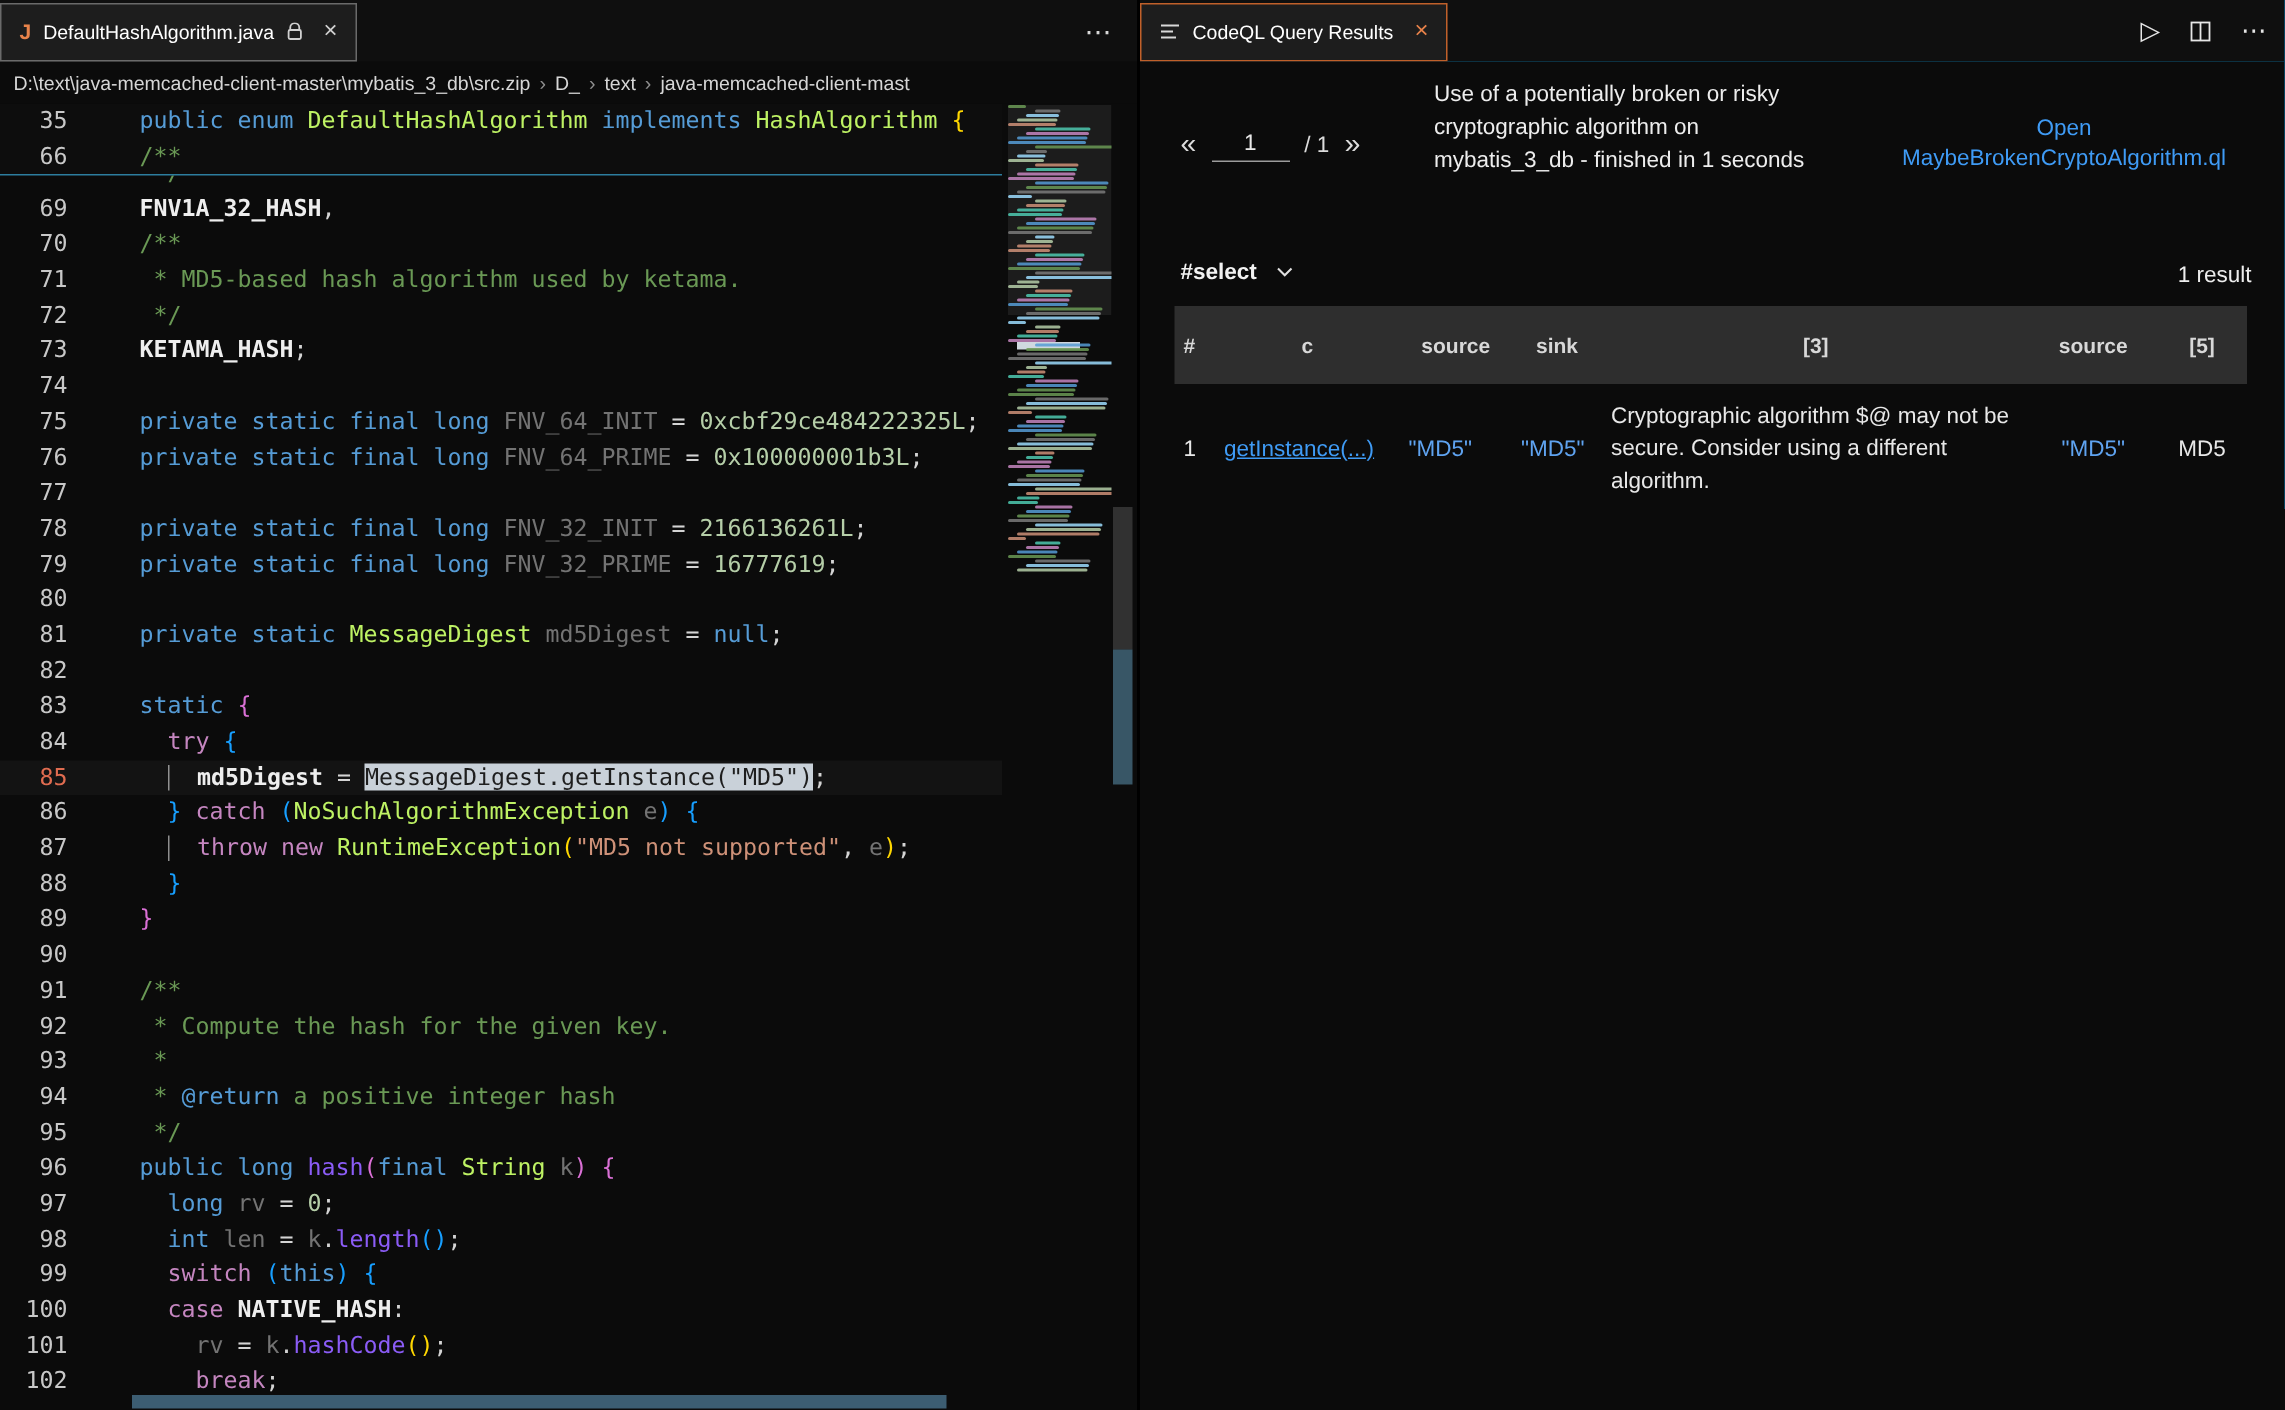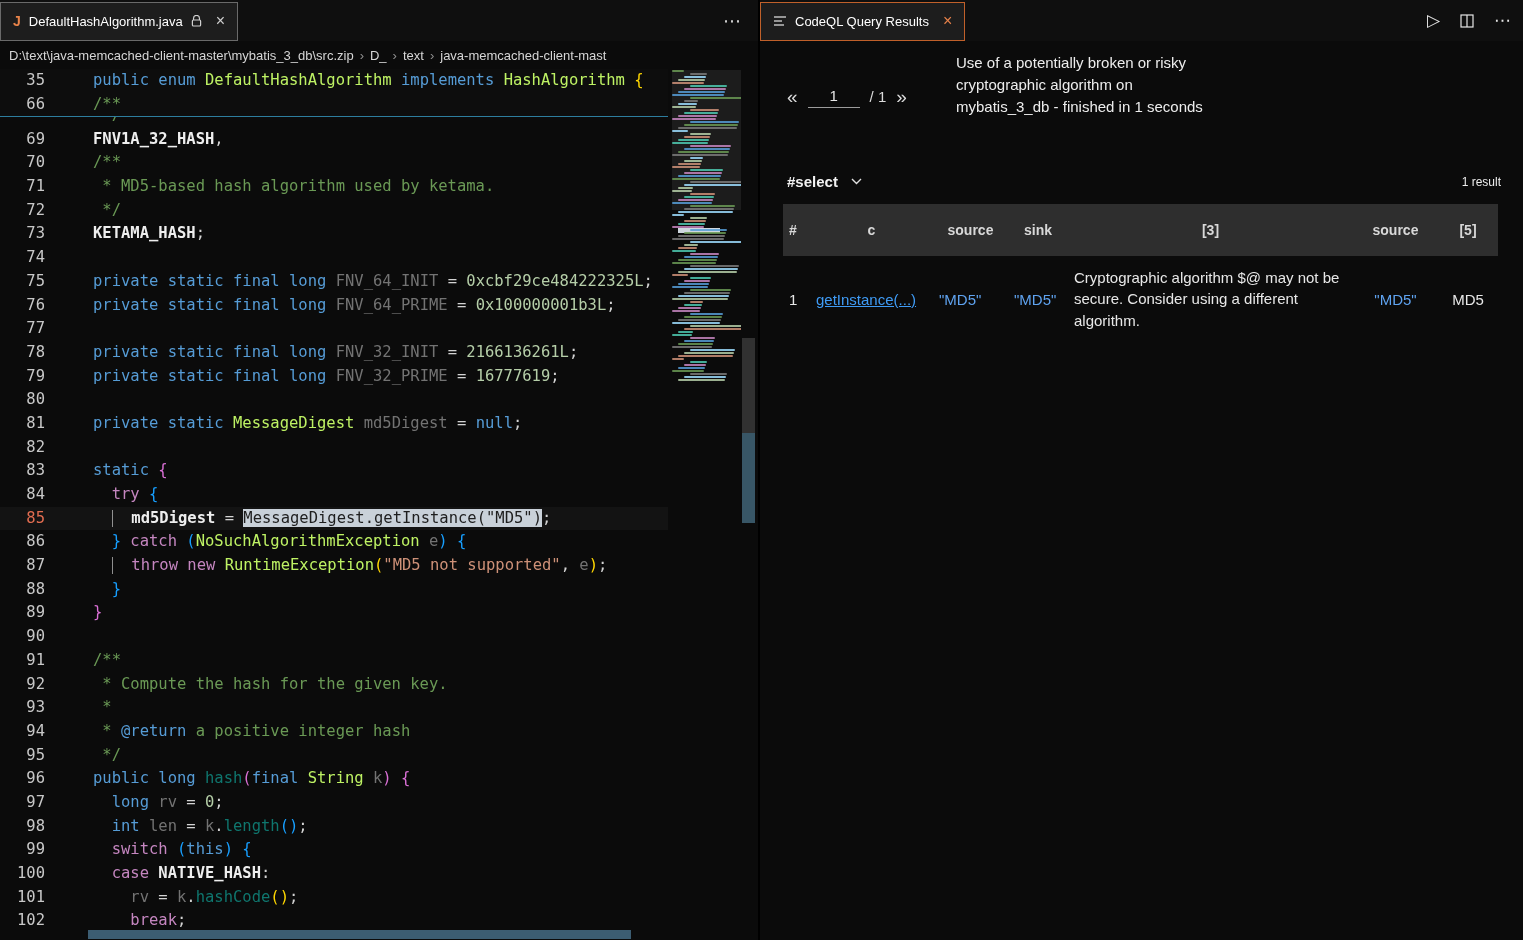--- a/index.html
+++ b/index.html
@@ -44,21 +44,21 @@
   .cl.partial { margin-top:-14px; }
   .cl.cur { background:rgba(130,130,130,0.07); }
   .ln { display:inline-block; width:45px; text-align:right; color:#c8c8c8; }
   .cl.cur .ln { color:#e06c50; }
   .lc { margin-left:48px; }
 
   .tk-kw   { color:#569cd6; }
   .tk-ctrl { color:#c586c0; }
   .tk-type { color:#bef264; }
   .tk-var  { color:#737373; }
-  .tk-fn   { color:#0f766e; }
+  .tk-fn   { color:#8b5cf6; }
   .tk-str  { color:#ce9178; }
   .tk-num  { color:#b5cea8; }
   .tk-cm   { color:#6a9955; }
   .tk-cmtag{ color:#569cd6; }
   .tk-d    { color:#d4d4d4; }
   .tk-w    { color:#eeeeee; font-weight:700; }
   .tk-b1   { color:#ffd700; }
   .tk-b2   { color:#da70d6; }
   .tk-b3   { color:#179fff; }
   .tk-sel  { background:#c9d1d9; color:#1e1e1e; }
@@ -88,21 +88,21 @@
     background:transparent; color:#e8e8e8; font-size:15px; padding:2px 0 3px 0; font-family:"Liberation Sans",sans-serif; outline:none; }
 
   .desc { position:absolute; left:196px; top:11px; width:312px; color:#ededed; font-size:15px; line-height:22px; }
   .desc span { display:block; }
   .open-link { position:absolute; right:21px; top:35px; width:252px; text-align:center;
     color:#3f9bf5; font-size:15px; line-height:20px; cursor:pointer; }
   .open-link span { display:block; }
 
   .hash-select { position:absolute; left:27px; top:132px; display:flex; align-items:center; gap:13px;
     color:#f2f2f2; font-size:15px; font-weight:700; cursor:pointer; }
-  .result-count { position:absolute; right:22px; top:134px; color:#ededed; font-size:12px;margin-left:48px; }
+  .result-count { position:absolute; right:22px; top:134px; color:#ededed; font-size:15px;margin-left:48px; }
 
   .rtable { position:absolute; left:23px; top:163px; width:715px; }
   .thead, .trow { display:grid; grid-template-columns:27px 123px 75px 60px 285px 85px 60px; }
   .thead { background:#2e2e2e; height:52px; align-items:center; color:#d8d8d8; font-size:14px; font-weight:700; }
   .th { text-align:center; }
   .th.first { text-align:left; padding-left:6px; }
   .trow { min-height:86px; align-items:center; color:#e8e8e8; font-size:15px; }
   .td { padding-left:6px; }
   .td.center { text-align:center; padding-left:0; }
   .link { color:#3f9bf5; text-decoration:underline; cursor:pointer; }
@@ -297,20 +297,24 @@
         <span>/ 1</span>
         <span class="nav">»</span>
       </div>
 
       <div class="desc">
         <span>Use of a potentially broken or risky</span>
         <span>cryptographic algorithm on</span>
         <span>mybatis_3_db - finished in 1 seconds</span>
       </div>
 
+      <div class="open-link">
+        <span>Open</span>
+        <span>MaybeBrokenCryptoAlgorithm.ql</span>
+      </div>
 
       <div class="hash-select">
         <span>#select</span>
         <svg width="11" height="7" viewBox="0 0 11 7">
             <polyline points="1,1 5.5,5.5 10,1" fill="none" stroke="#e0e0e0" stroke-width="1.4"></polyline>
           </svg>
       </div>
       <div class="result-count">1 result</div>
 
       <div class="rtable">

